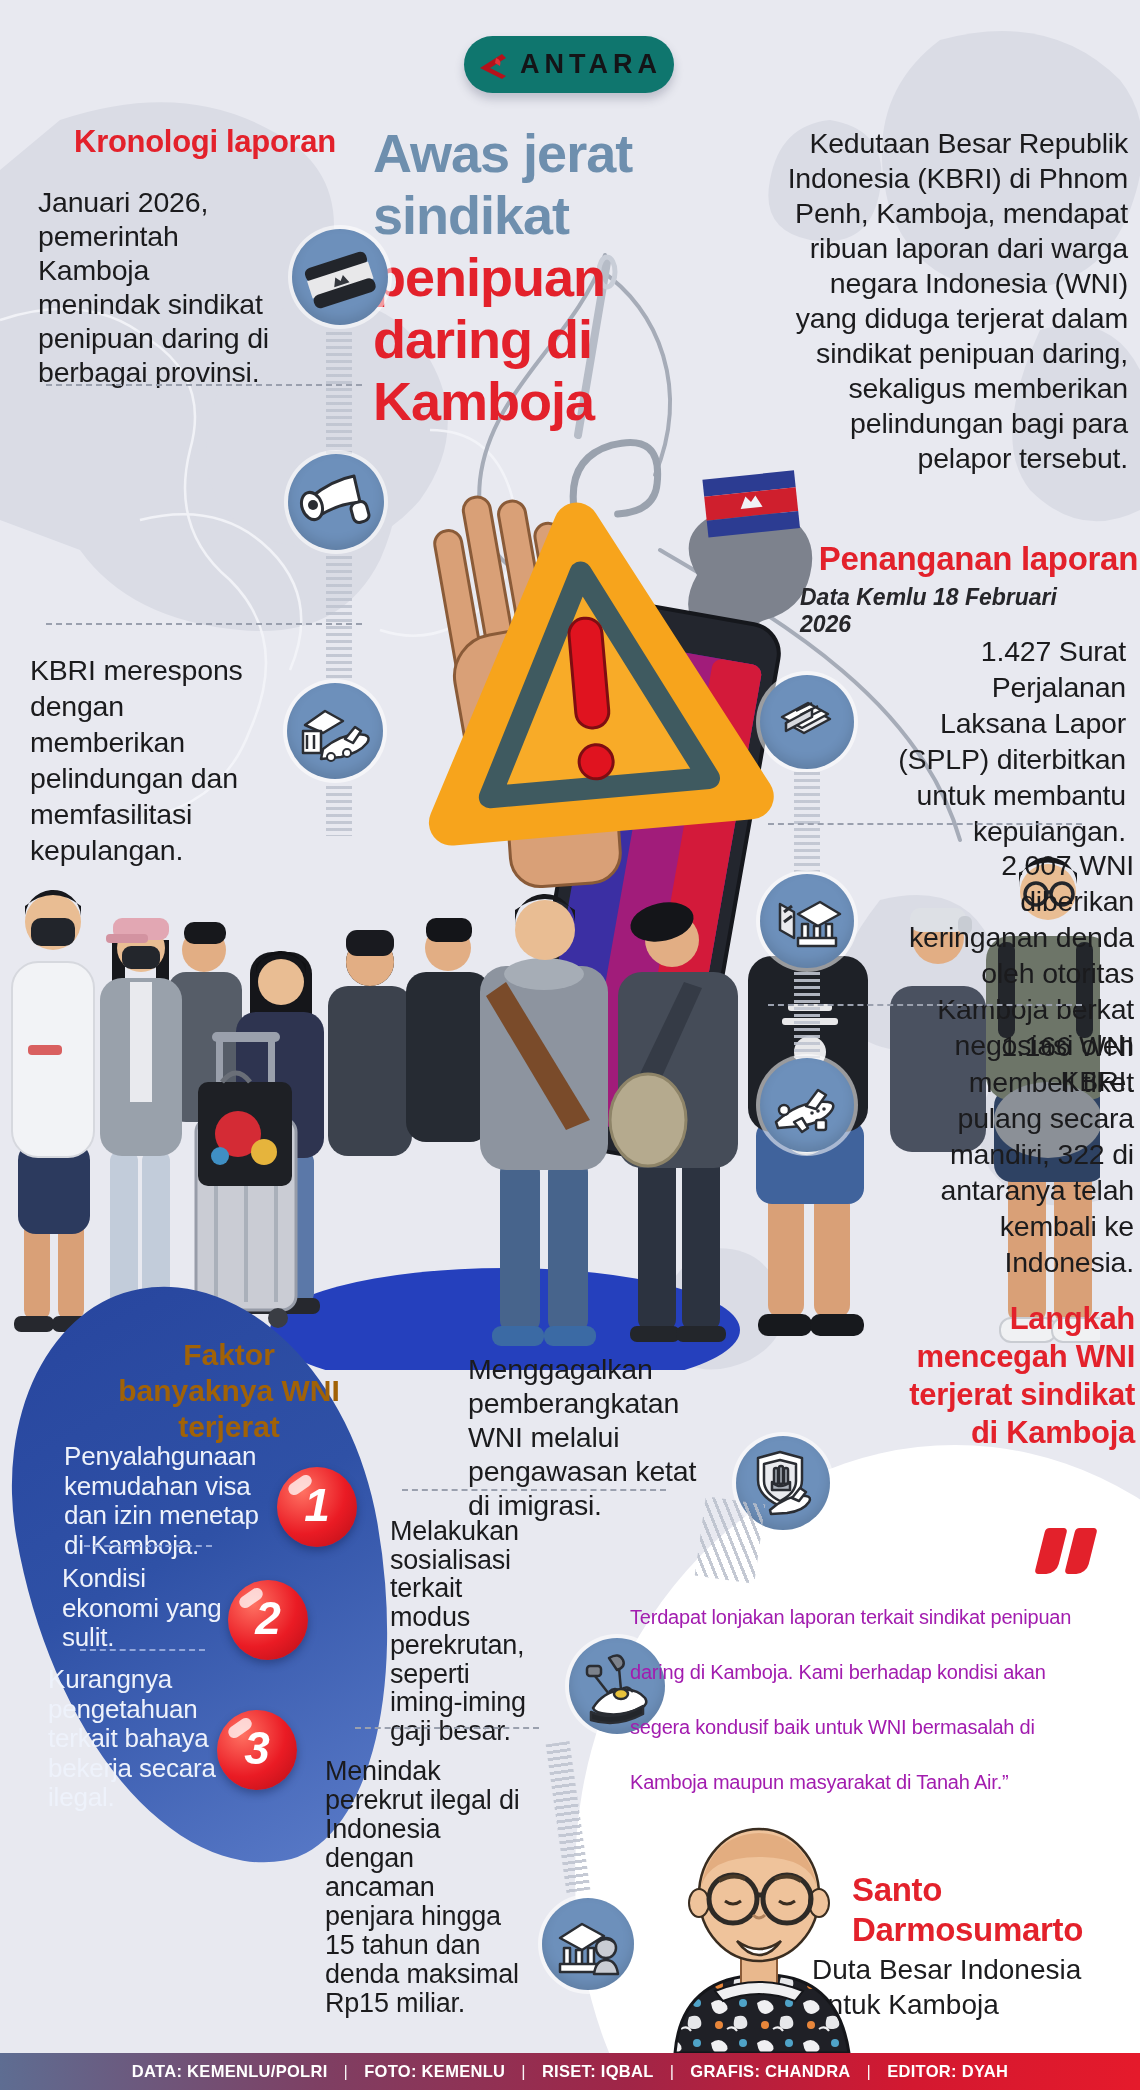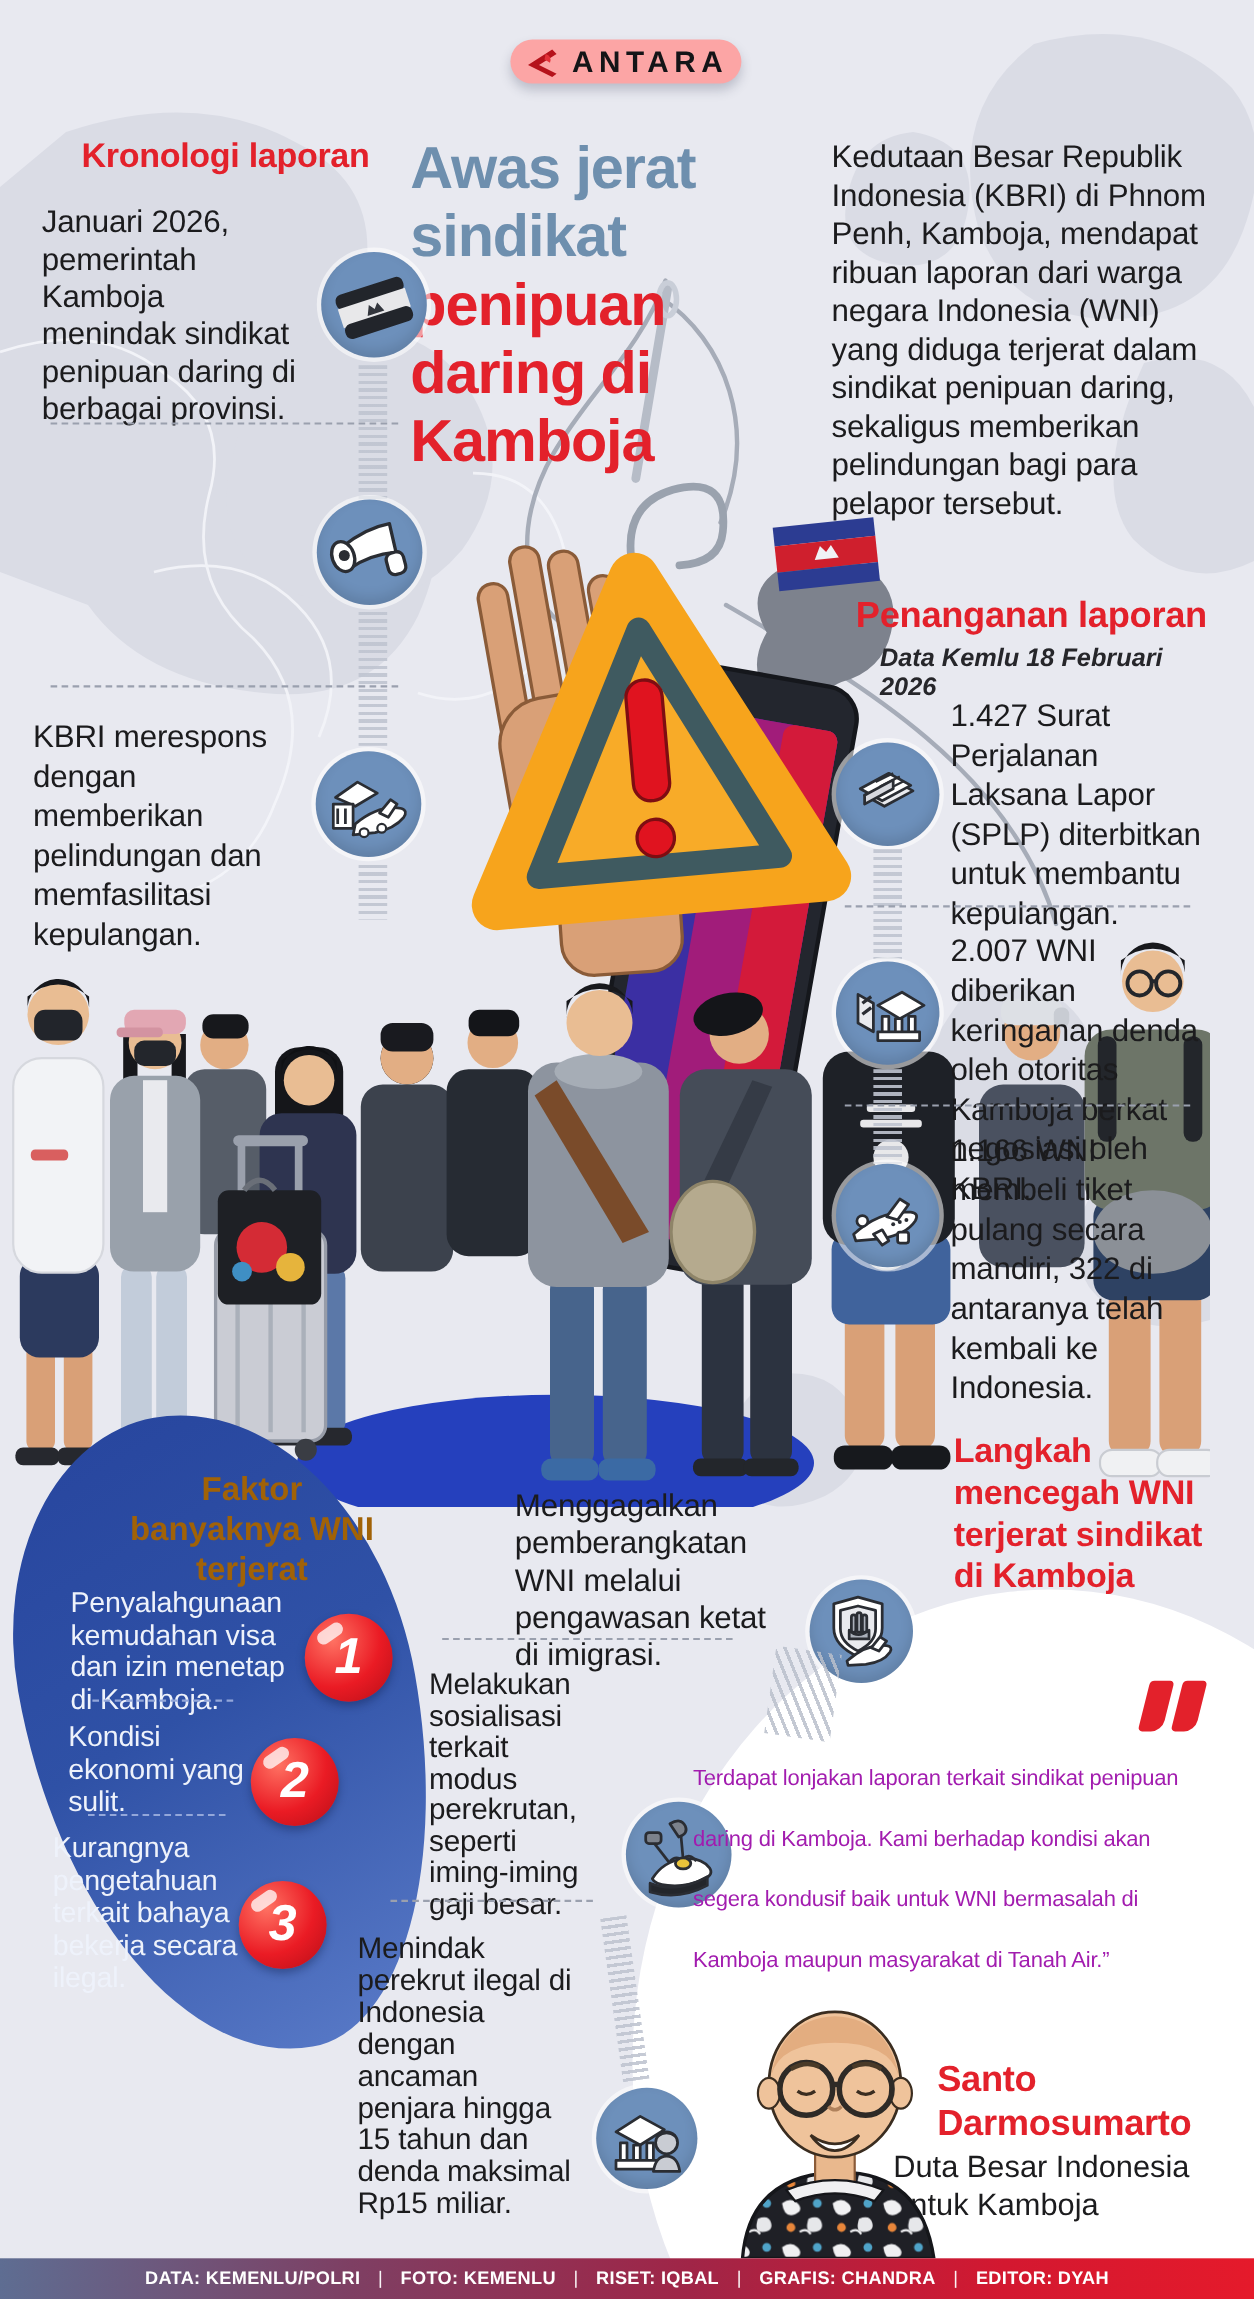--- a/index.html
+++ b/index.html
@@ -1,27 +1,27 @@
 <!DOCTYPE html>
 <html><head>
 <meta charset="utf-8">
 <style>
   html,body{margin:0;padding:0;background:#c9ccd6;}
   .page{position:relative;width:1140px;height:2090px;background:#e8e9f0;overflow:hidden;
         font-family:"Liberation Sans",sans-serif;color:#1b1b1d;}
   .abs{position:absolute;}
   .txt{font-size:28.5px;line-height:36px;letter-spacing:-.2px;}
-  .r{text-align:left;} .l{text-align:left;} .c{text-align:center;}
+  .r{text-align:left;} .l{text-align:right;margin-left:30px;} .c{text-align:center;}
   .sec-head{font-size:31px;font-weight:bold;color:#e3212b;letter-spacing:-.3px;}
   .dash{border-top:2px dashed #9aa0ae;height:0;}
   .dash.lt{border-color:#93a7da;}
   .ladder{background:repeating-linear-gradient(180deg,#bfc4d0 0 3px,transparent 3px 7px);opacity:.9;}
   .hatch{background:repeating-linear-gradient(60deg,#b9bfcb 0 3px,transparent 3px 9px);opacity:.85;}
   .icon-circle{position:absolute;border-radius:50%;background:#6d90bb;box-shadow:0 0 0 4px rgba(255,255,255,.55), inset 0 -6px 12px rgba(0,0,0,.12);}
-  .logo-pill{position:absolute;left:464px;top:36px;width:210px;height:40px;background:#fca5a5;border-radius:29px;
+  .logo-pill{position:absolute;left:464px;top:36px;width:210px;height:57px;background:#0f766e;border-radius:29px;
              box-shadow:0 6px 10px rgba(60,65,90,.25);display:flex;align-items:center;justify-content:center;gap:10px;}
   .logo-text{font-size:27px;font-weight:bold;letter-spacing:5px;color:#141417;}
   .title{font-weight:800;font-size:54px;line-height:62px;letter-spacing:-1px;}
   .title .blue{color:#6e8fae;} .title .redl{color:#e3212b;}
   .badge{position:absolute;width:80px;height:80px;border-radius:50%;
          background:radial-gradient(circle at 32% 30%,#ff7263 0%,#ea1b24 55%,#b50e17 100%);
          box-shadow:0 4px 8px rgba(10,20,60,.35);display:flex;align-items:center;justify-content:center;}
   .badge span{color:#fff;font-weight:900;font-style:italic;font-size:46px;transform:translateY(-2px);}
   .badge:before{content:"";position:absolute;left:10px;top:12px;width:26px;height:12px;border-radius:8px;
                 background:rgba(255,255,255,.75);transform:rotate(-35deg);}

